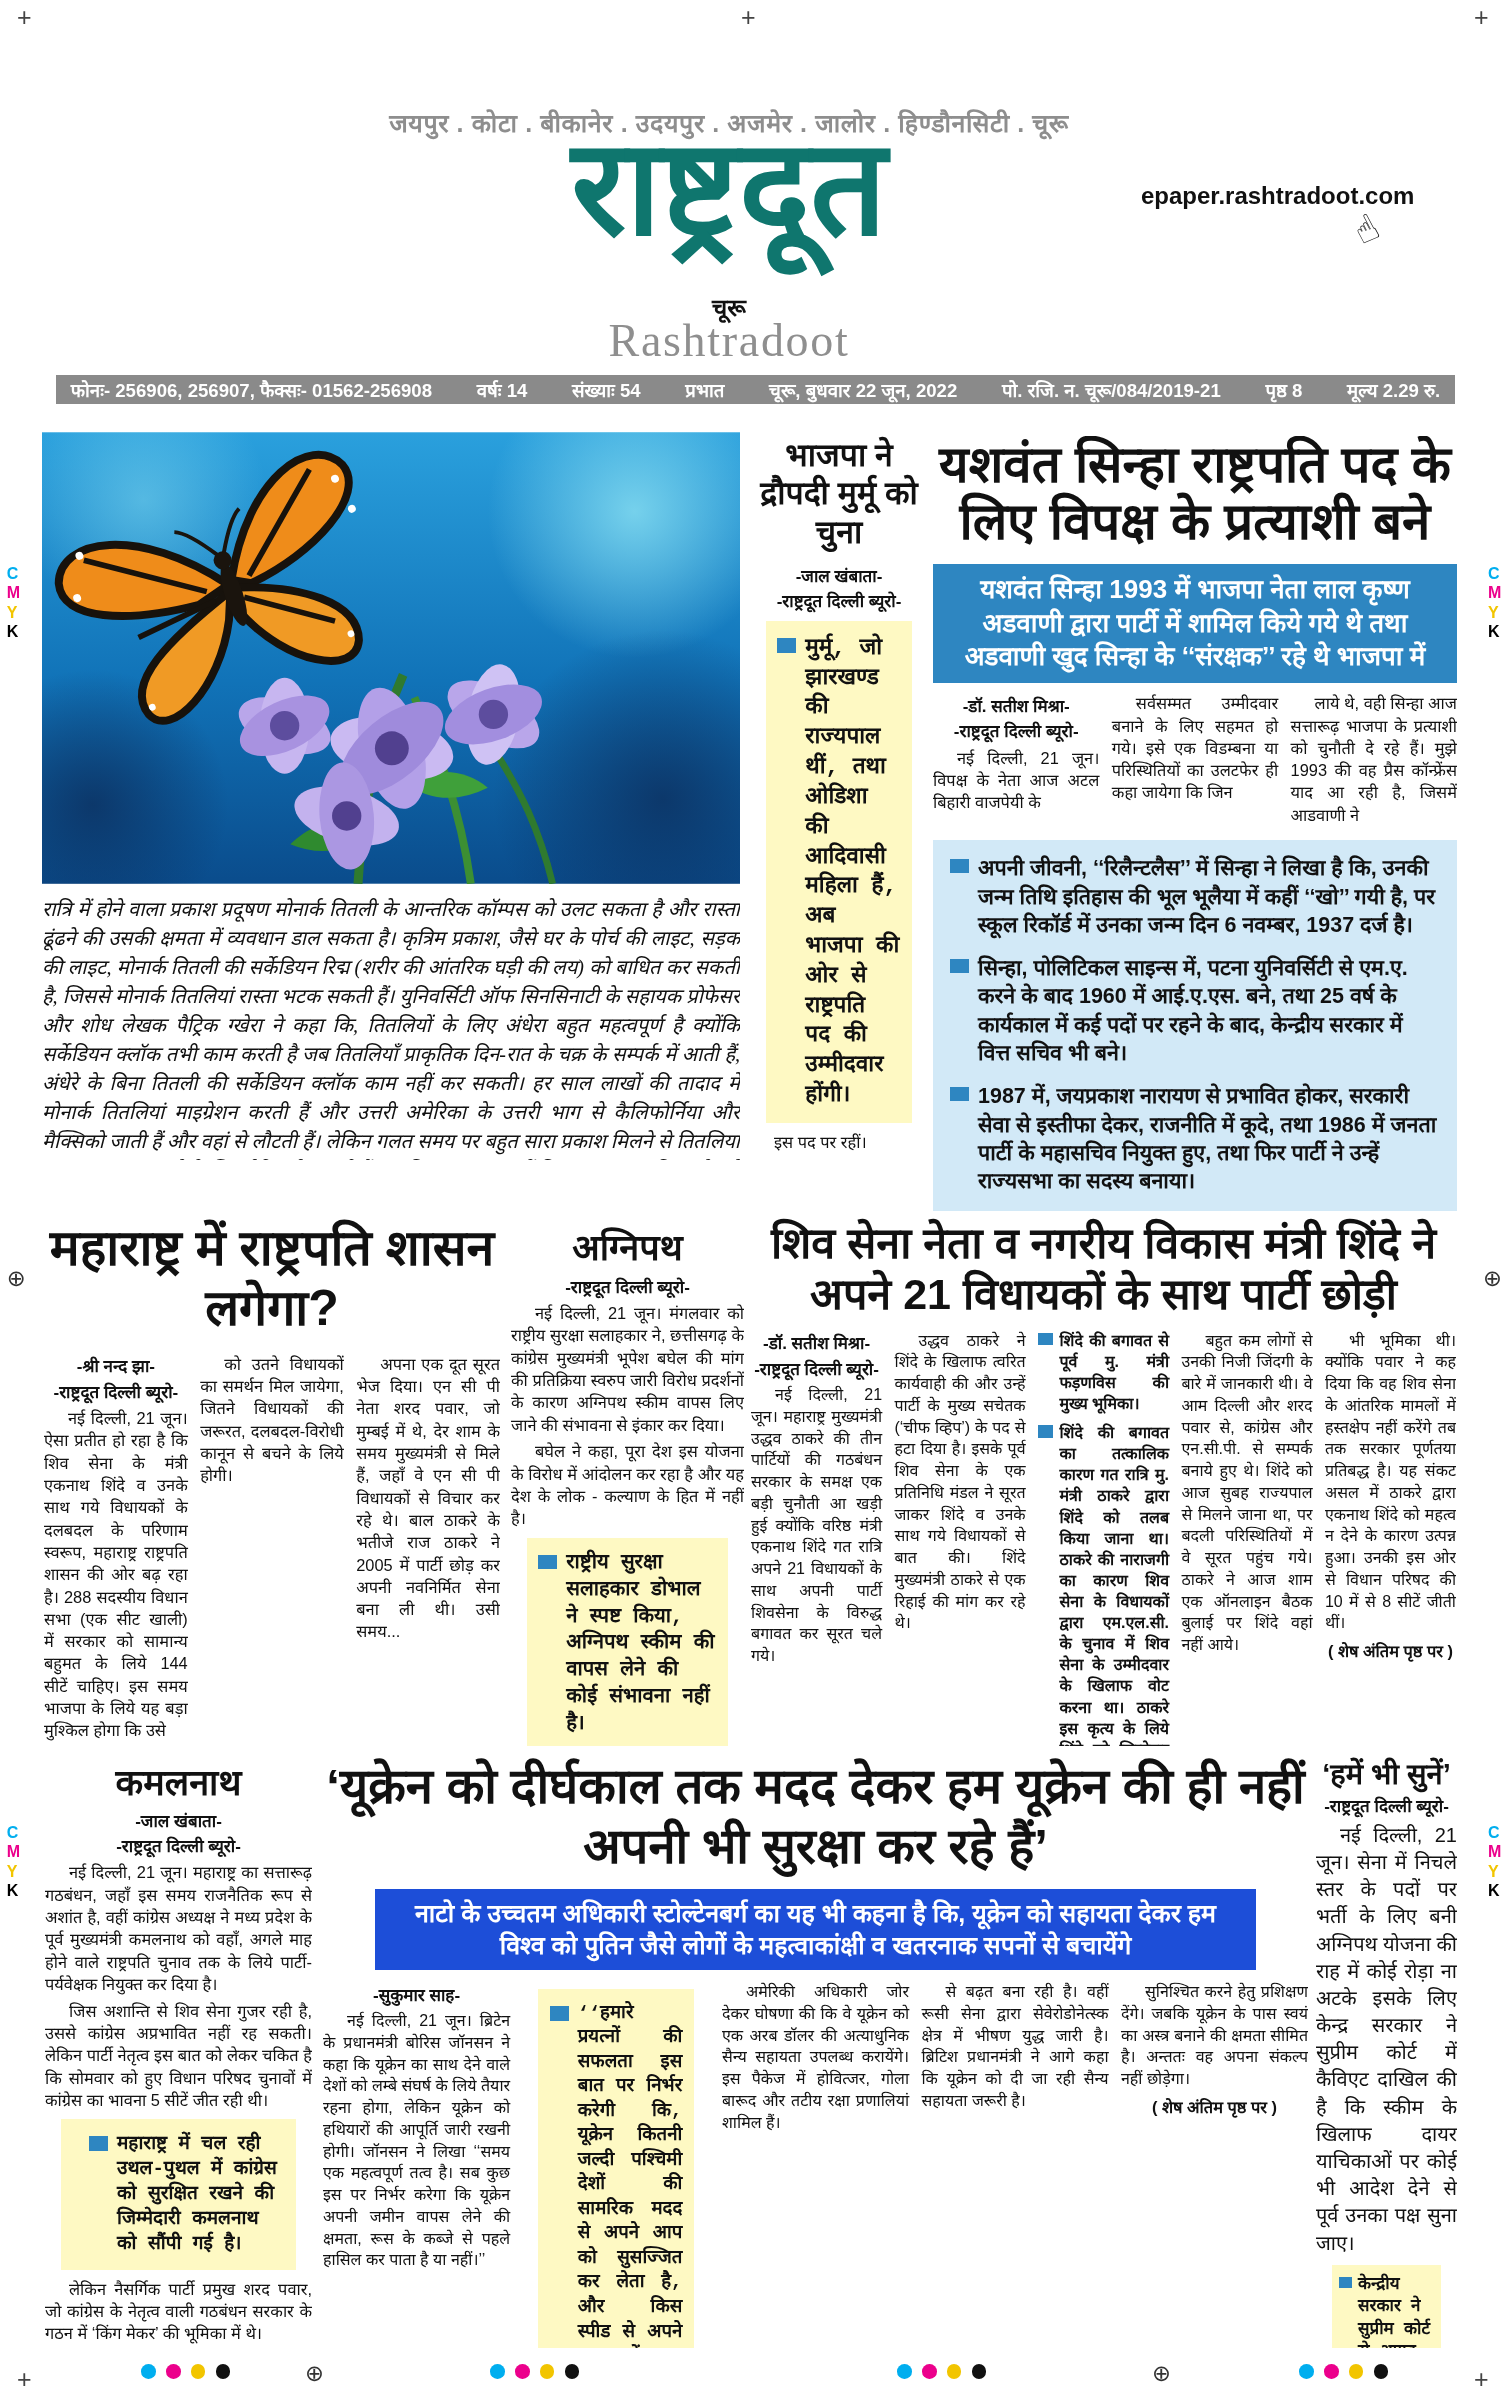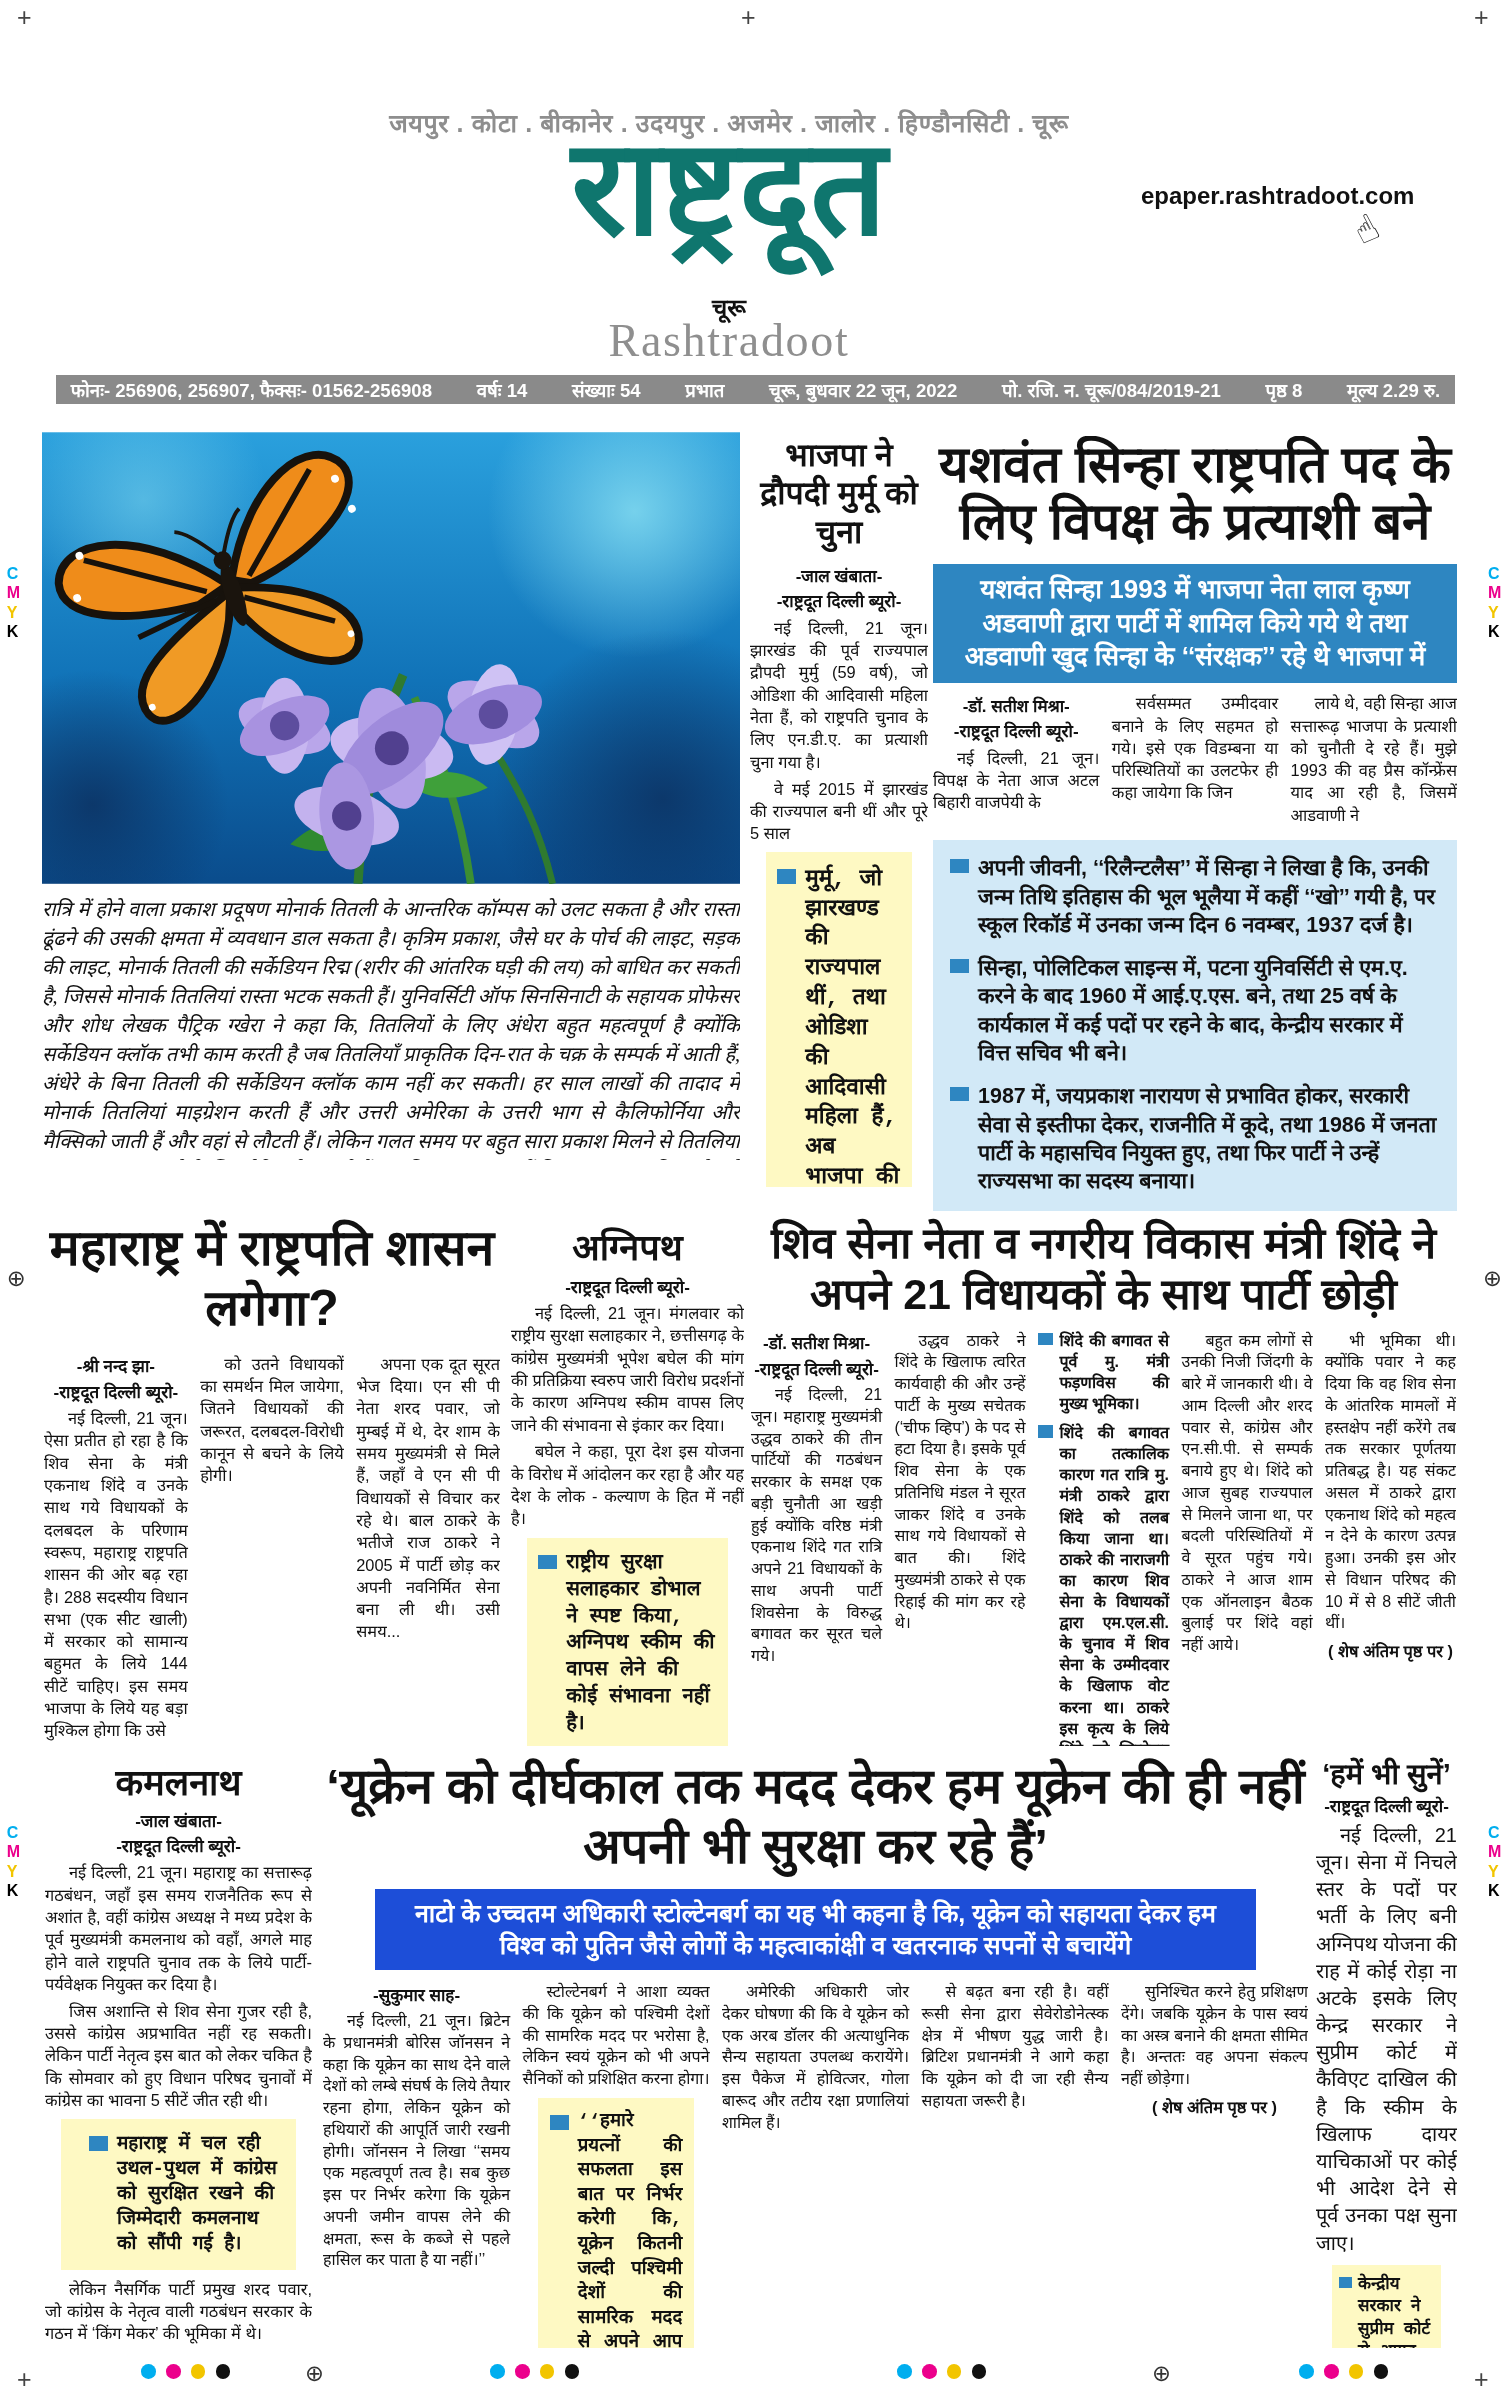--- a/index.html
+++ b/index.html
@@ -240,24 +240,20 @@
       </g>
     </svg>
   </div>
 
   <div class="caption">रात्रि में होने वाला प्रकाश प्रदूषण मोनार्क तितली के आन्तरिक कॉम्पस को उलट सकता है और रास्ता ढूंढने की उसकी क्षमता में व्यवधान डाल सकता है। कृत्रिम प्रकाश, जैसे घर के पोर्च की लाइट, सड़क की लाइट, मोनार्क तितली की सर्केडियन रिद्म (शरीर की आंतरिक घड़ी की लय) को बाधित कर सकती है, जिससे मोनार्क तितलियां रास्ता भटक सकती हैं। युनिवर्सिटी ऑफ सिनसिनाटी के सहायक प्रोफेसर और शोध लेखक पैट्रिक ग्खेरा ने कहा कि, तितलियों के लिए अंधेरा बहुत महत्वपूर्ण है क्योंकि सर्केडियन क्लॉक तभी काम करती है जब तितलियाँ प्राकृतिक दिन-रात के चक्र के सम्पर्क में आती हैं, अंधेरे के बिना तितली की सर्केडियन क्लॉक काम नहीं कर सकती। हर साल लाखों की तादाद में मोनार्क तितलियां माइग्रेशन करती हैं और उत्तरी अमेरिका के उत्तरी भाग से कैलिफोर्निया और मैक्सिको जाती हैं और वहां से लौटती हैं। लेकिन गलत समय पर बहुत सारा प्रकाश मिलने से तितलियां गलत समय पर उड़ने के लिए प्रेरित हो सकती हैं, जबकि उस समय उन्हें विश्राम करना चाहिए। खेरा ने कहा, ‘‘हमारा लक्ष्य यह समझना था कि, किस प्रकार मौजूदा पर्यावरणीय तनाव, जैसे शहरीकरण के कारण उत्पन्न विभिन्न प्रकार के तनाव, जानवरों के माइग्रेशन को प्रभावित करते हैं। शोध के लिए वैज्ञानिकों ने प्रयोगशाला में तितली पर कृत्रिम रौशनी के प्रभाव का अध्ययन किया। उन्होंने कहा, तितली को फ्लाइट सिम्युलेटर (एक तरह का बटर फ्लाई ट्रैडमिल) पर रखा गया, जिस पर हम उनके उड़ान सम्बंधी व्यवहार का अध्ययन कर सकते हैं। हमने उनका कृत्रिम प्रकाश से सामना करवाया। हमने देखा, जब अंधेरे में तितली को फ्लाइट सिम्युलेटर पर रखा गया तो वे शांत बैठी रहीं पर जैसे ही वैज्ञानिकों ने लाइट जलाई वे उड़ने लगीं, क्योंकि प्रकाश से संपर्क में आते ही उन्हें लगा कि दिन हो गया है। इस स्थिति में आने पर उन्हें रात में देर तक उड़ना पड़ सकता है या फिर सुबह वे जल्दी उड़ना शुरू कर सकती हैं। खेरा ने कहा कि, प्रकाश प्रदूषण, खासकर रात के समय के प्रकाश प्रदूषण के कारण जानवरों को ऐसे समय में दिन का अनुमान होने लगता है, जब असल में रात होती है और उस समय उन्हें आराम करना होता है। ये नतीजे जर्नल साईन्स में छपे हैं।</div>
 
   <div class="murmu">
     <div class="murmu-head">भाजपा ने द्रौपदी मुर्मू को चुना</div>
     <div class="byline">-जाल खंबाता-</div>
     <div class="byline">-राष्ट्रदूत दिल्ली ब्यूरो-</div>
-    <div class="bodytext">
-      <p>नई दिल्ली, 21 जून। झारखंड की पूर्व राज्यपाल द्रौपदी मुर्मु (59 वर्ष), जो ओडिशा की आदिवासी महिला नेता हैं, को राष्ट्रपति चुनाव के लिए एन.डी.ए. का प्रत्याशी चुना गया है।</p>
-      <p>वे मई 2015 में झारखंड की राज्यपाल बनी थीं और पूरे 5 साल</p>
-    </div>
     <div class="bluebox">
       <span class="sq"></span>
       <span>मुर्मू, जो झारखण्ड की राज्यपाल थीं, तथा ओडिशा की आदिवासी महिला हैं, अब भाजपा की ओर से राष्ट्रपति पद की उम्मीदवार होंगी।</span>
     </div>
     <div class="bodytext">
       <p>इस पद पर रहीं।</p>
 
     </div>
   </div>
 
@@ -386,21 +382,20 @@
 
   <div class="ukr">
     <div class="ukr-head">‘यूक्रेन को दीर्घकाल तक मदद देकर हम यूक्रेन की ही नहीं अपनी भी सुरक्षा कर रहे हैं’</div>
     <div class="ukr-sub">नाटो के उच्चतम अधिकारी स्टोल्टेनबर्ग का यह भी कहना है कि, यूक्रेन को सहायता देकर हम विश्व को पुतिन जैसे लोगों के महत्वाकांक्षी व खतरनाक सपनों से बचायेंगे</div>
     <div class="cols bodytext" style="margin-top:11.3px">
       <div>
         <div class="byline">-सुकुमार साह-</div>
         <p>नई दिल्ली, 21 जून। ब्रिटेन के प्रधानमंत्री बोरिस जॉनसन ने कहा कि यूक्रेन का साथ देने वाले देशों को लम्बे संघर्ष के लिये तैयार रहना होगा, लेकिन यूक्रेन को हथियारों की आपूर्ति जारी रखनी होगी। जॉनसन ने लिखा ‘‘समय एक महत्वपूर्ण तत्व है। सब कुछ इस पर निर्भर करेगा कि यूक्रेन अपनी जमीन वापस लेने की क्षमता, रूस के कब्जे से पहले हासिल कर पाता है या नहीं।’’</p>
       </div>
       <div>
-        <p>स्टोल्टेनबर्ग ने आशा व्यक्त की कि यूक्रेन को पश्चिमी देशों की सामरिक मदद पर भरोसा है, लेकिन स्वयं यूक्रेन को भी अपने सैनिकों को प्रशिक्षित करना होगा।</p>
         <div class="bluebox">
           <span class="sq"></span>
           <span>‘‘हमारे प्रयत्नों की सफलता इस बात पर निर्भर करेगी कि, यूक्रेन कितनी जल्दी पश्चिमी देशों की सामरिक मदद से अपने आप को सुसज्जित कर लेता है, और किस स्पीड से अपने आप में नष्ट हो रहे हथियारों को ‘रिप्लेस’ करता है।’’</span>
         </div>
       </div>
       <div>
           <p>अमेरिकी अधिकारी जोर देकर घोषणा की कि वे यूक्रेन को एक अरब डॉलर की अत्याधुनिक सैन्य सहायता उपलब्ध करायेंगे। इस पैकेज में होवित्जर, गोला बारूद और तटीय रक्षा प्रणालियां शामिल हैं।</p>
         </div>
       <div>
           <p>से बढ़त बना रही है। वहीं रूसी सेना द्वारा सेवेरोडोनेत्स्क क्षेत्र में भीषण युद्ध जारी है। ब्रिटिश प्रधानमंत्री ने आगे कहा कि यूक्रेन को दी जा रही सैन्य सहायता जरूरी है।</p>

